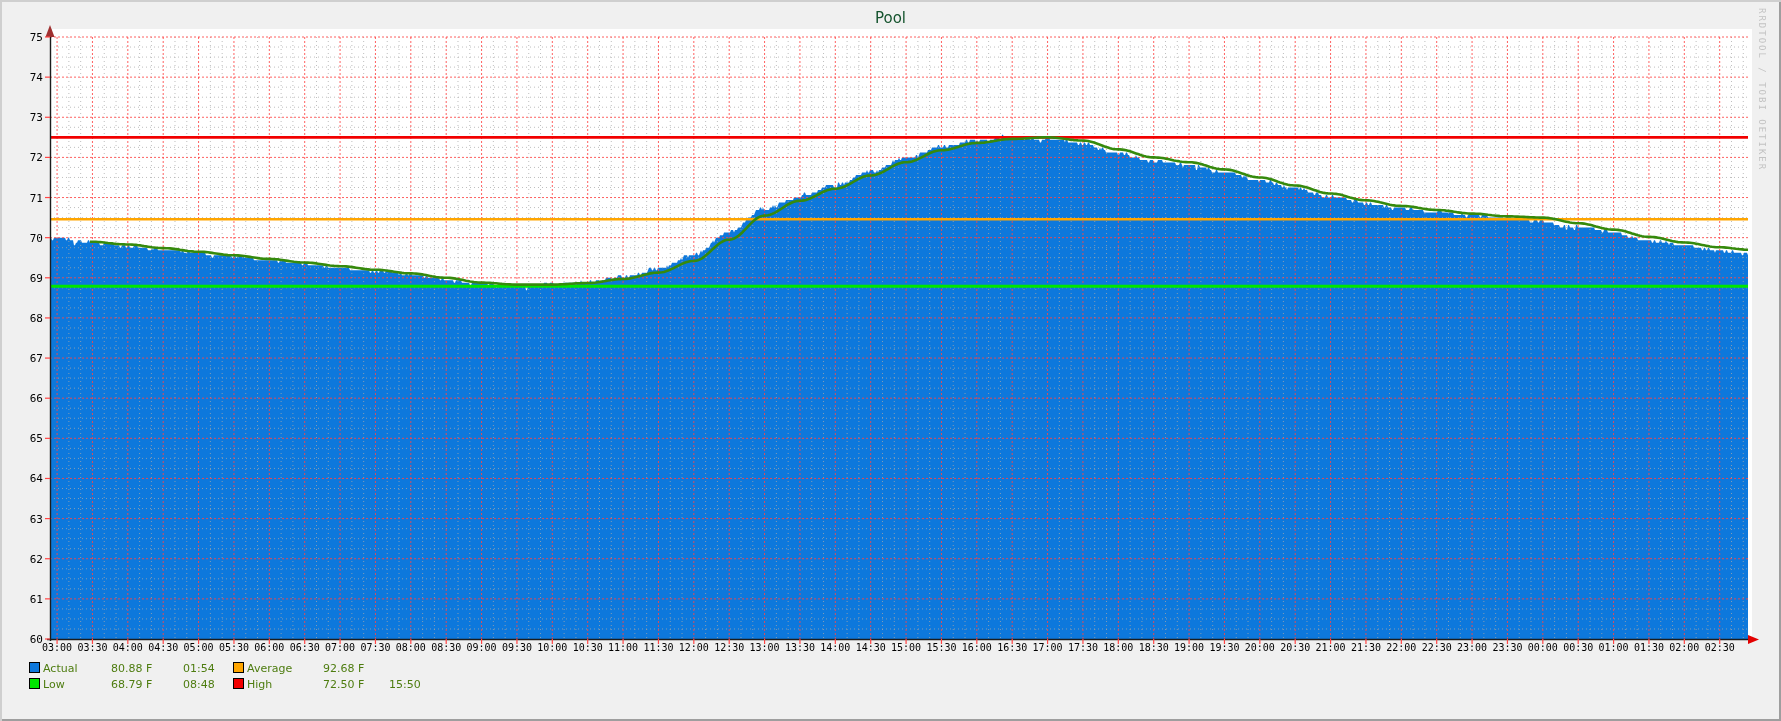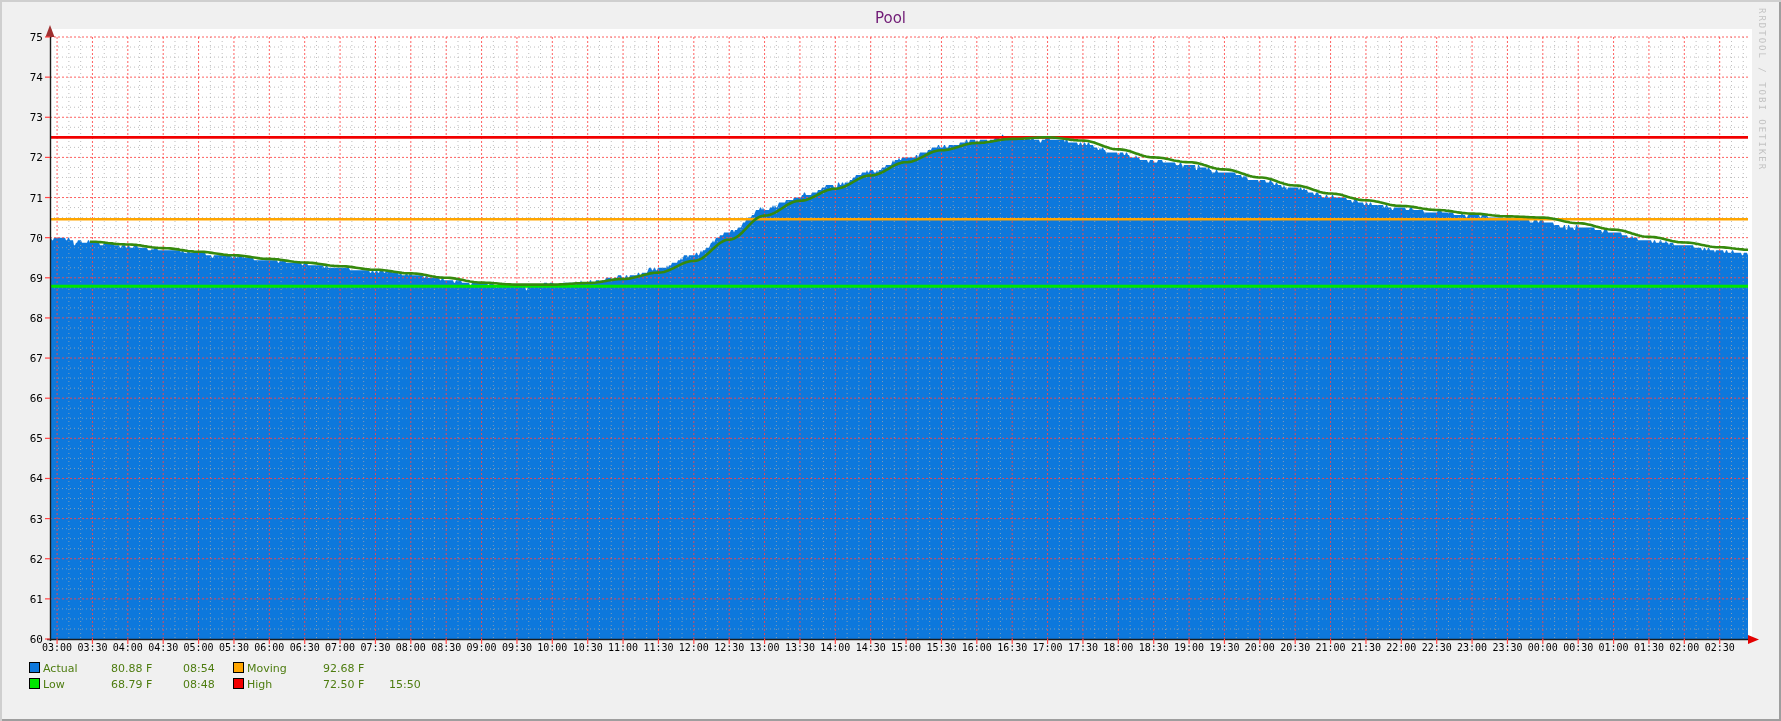--- a/index.html
+++ b/index.html
@@ -5,21 +5,21 @@
   html,body{margin:0;padding:0;background:#ffffff;}
   .screen{
     position:relative;width:1781px;height:721px;overflow:hidden;
     background:#f0f0f0;
     box-shadow: inset 2px 2px 0 #cfcfcf, inset -2px -2px 0 #9e9e9e;
     font-family:"DejaVu Sans","Liberation Sans",sans-serif;
   }
   .chart-svg{position:absolute;left:0;top:0;}
   .title{
     position:absolute;left:0;top:9px;width:1781px;text-align:center;
-    font-size:15px;color:#701a75;
+    font-size:15px;color:#14532d;
   }
   .watermark{
     position:absolute;left:1757px;top:8px;
     writing-mode:vertical-rl;
     font-family:"DejaVu Sans Mono","Liberation Mono",monospace;
     font-size:9px;letter-spacing:2px;color:#c2c2c2;white-space:nowrap;
   }
   .legend{position:absolute;left:0;top:0;width:1781px;height:721px;pointer-events:none;}
   .lrow{position:absolute;left:11px;width:100%;height:16px;font-size:11px;color:#4d7c0f;}
   .lrow span{position:absolute;top:0;white-space:nowrap;}
@@ -381,23 +381,23 @@
   <div class="title">Pool</div>
 
   <div class="watermark">RRDTOOL / TOBI OETIKER</div>
 
   <div class="legend">
 
     <div class="lrow" style="top:662px">
       <span class="sw" style="left: 18px; background: rgb(13, 120, 220);"></span>
       <span style="left:32px">Actual</span>
       <span style="left:100px">80.88 F</span>
-      <span style="left:172px">08:54</span>
+      <span style="left:172px">01:54</span>
       <span class="sw" style="left: 222px; background: rgb(255, 165, 0);"></span>
-      <span style="left:236px">Moving</span>
+      <span style="left:236px">Average</span>
       <span style="left:312px">92.68 F</span>
     </div>
 
     <div class="lrow" style="top:678px">
       <span class="sw" style="left: 18px; background: rgb(0, 230, 0);"></span>
       <span style="left:32px">Low</span>
       <span style="left:100px">68.79 F</span>
       <span style="left:172px">08:48</span>
       <span class="sw" style="left: 222px; background: rgb(242, 0, 0);"></span>
       <span style="left:236px">High</span>

